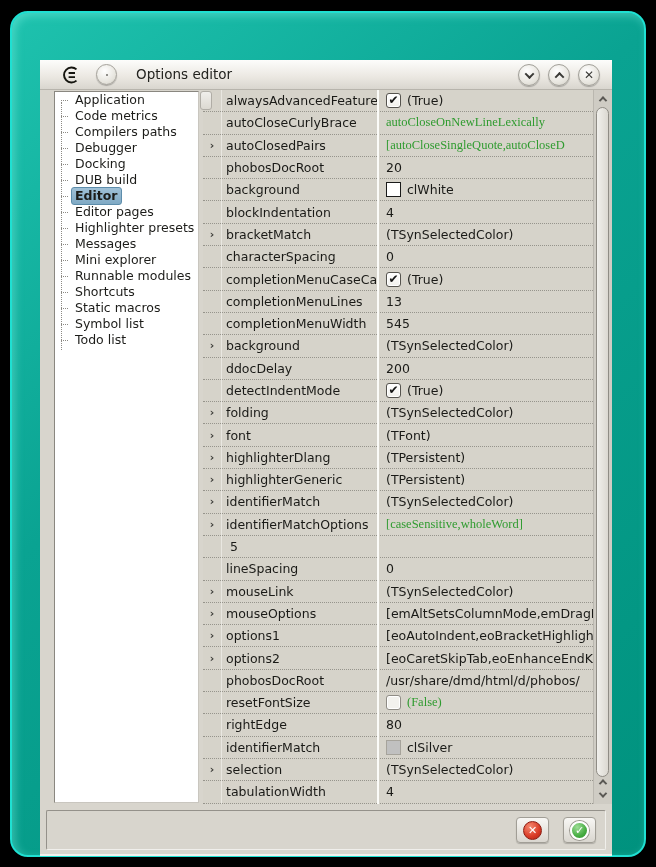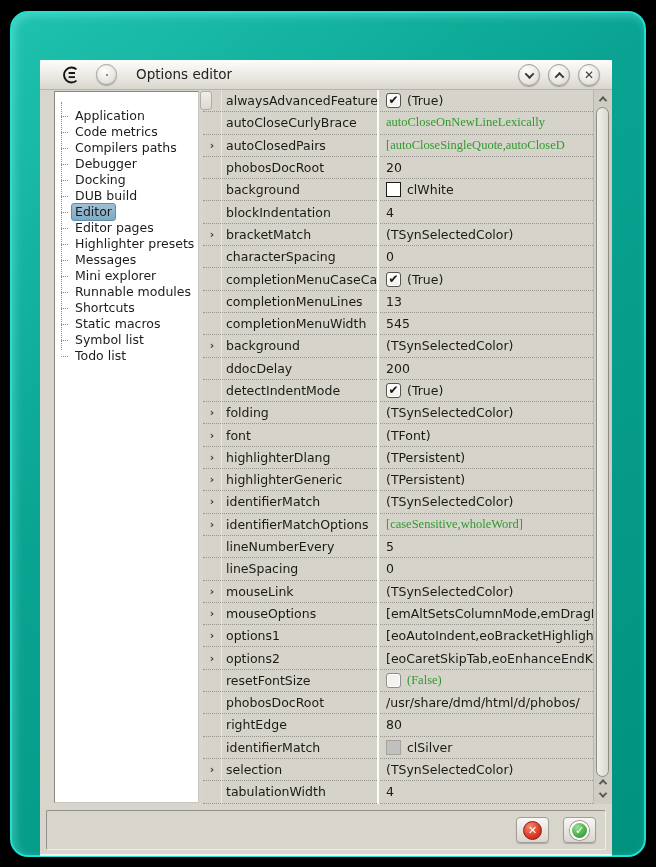--- a/index.html
+++ b/index.html
@@ -36,30 +36,30 @@
   .tbtn.b-min { right:72px; } .tbtn.b-max { right:42px; } .tbtn.b-close { right:12px; }
   .chev { width:7px; height:7px; border-left:2px solid #3a3a36; border-bottom:2px solid #3a3a36; }
   .chev.down { transform:rotate(-45deg) translate(1px,-1px); }
   .chev.up   { transform:rotate(135deg) translate(1px,-1px); }
   .xglyph { font-size:12px; font-weight:bold; color:#3a3a36; line-height:1; }
 
   
   .sidebar { position:absolute; left:14px; top:31px; width:145px; height:712px;
              background:#ffffff; border:1px solid;
              border-color:#8a8780 #c9c6bf #c9c6bf #8a8780; overflow:hidden; }
-  .tree-list { position:relative; padding:16px 2px 0 6px; }
+  .tree-list { position:relative; padding:0 2px 0 6px; }
   .tree-vline { position:absolute; left:6px; top:10px; height:248px;
                 border-left:1px dotted #8c8a84; }
   .tree-item { height:16px; line-height:16px; font-size:12.5px; color:#1c1c19;
                white-space:nowrap; display:flex; align-items:center; }
   .branch { display:inline-block; width:7px; height:0; border-bottom:1px dotted #8c8a84;
             margin-right:3px; flex:none; }
   .tree-item .label { padding:0 3px; border-radius:3px; border:1px solid transparent; }
   .tree-item .label.selected { background:linear-gradient(#9fc0d6,#7fa9c4);
-                               border-color:#5d8dab; }
+                               border-color:#5d8dab;font-weight:bold; }
 
   
   .grid { position:absolute; left:163px; top:30px; width:409px; height:714px;
           background:#d6d3ca; }
   .grip { position:absolute; left:-3px; top:1px; width:12px; height:19px;
           background:linear-gradient(#f0efeb,#dcd9d2); border:1px solid #b0ada6;
           border-radius:3px; z-index:3; }
   .rows { position:absolute; left:0; top:0; right:19px; bottom:0; overflow:hidden; }
   .gsep { position:absolute; left:18px; top:0; bottom:0; width:1px; background:#e9e7e1; z-index:2; }
   .vsep { position:absolute; left:174px; top:0; bottom:0; width:2px; background:#fbfbf8; z-index:2; }
@@ -345,21 +345,20 @@
         </div>
         <div class="prow">
           <span class="gut">›</span>
           <span class="pname">identifierMatchOptions</span>
           <span class="pval">
             <span class="vtext green">[caseSensitive,wholeWord]</span>
           </span>
         </div>
         <div class="prow">
           <span class="gut"></span>
-          <span class="pname">lineNumberEvery</span>
           <span class="pval">
             <span class="vtext">5</span>
           </span>
         </div>
         <div class="prow">
           <span class="gut"></span>
           <span class="pname">lineSpacing</span>
           <span class="pval">
             <span class="vtext">0</span>
           </span>
@@ -383,35 +382,35 @@
           <span class="pname">options1</span>
           <span class="pval">
             <span class="vtext">[eoAutoIndent,eoBracketHighlight</span>
           </span>
         </div>
         <div class="prow">
           <span class="gut">›</span>
           <span class="pname">options2</span>
           <span class="pval">
             <span class="vtext">[eoCaretSkipTab,eoEnhanceEndKe</span>
+          </span>
+        </div>
+        <div class="prow">
+          <span class="gut"></span>
+          <span class="pname">phobosDocRoot</span>
+          <span class="pval">
+            <span class="vtext">/usr/share/dmd/html/d/phobos/</span>
           </span>
         </div>
         <div class="prow">
           <span class="gut"></span>
           <span class="pname">resetFontSize</span>
           <span class="pval">
             <span class="cb unchecked"></span>
             <span class="vtext green">(False)</span>
-          </span>
-        </div>
-        <div class="prow">
-          <span class="gut"></span>
-          <span class="pname">phobosDocRoot</span>
-          <span class="pval">
-            <span class="vtext">/usr/share/dmd/html/d/phobos/</span>
           </span>
         </div>
         <div class="prow">
           <span class="gut"></span>
           <span class="pname">rightEdge</span>
           <span class="pval">
             <span class="vtext">80</span>
           </span>
         </div>
         <div class="prow">

